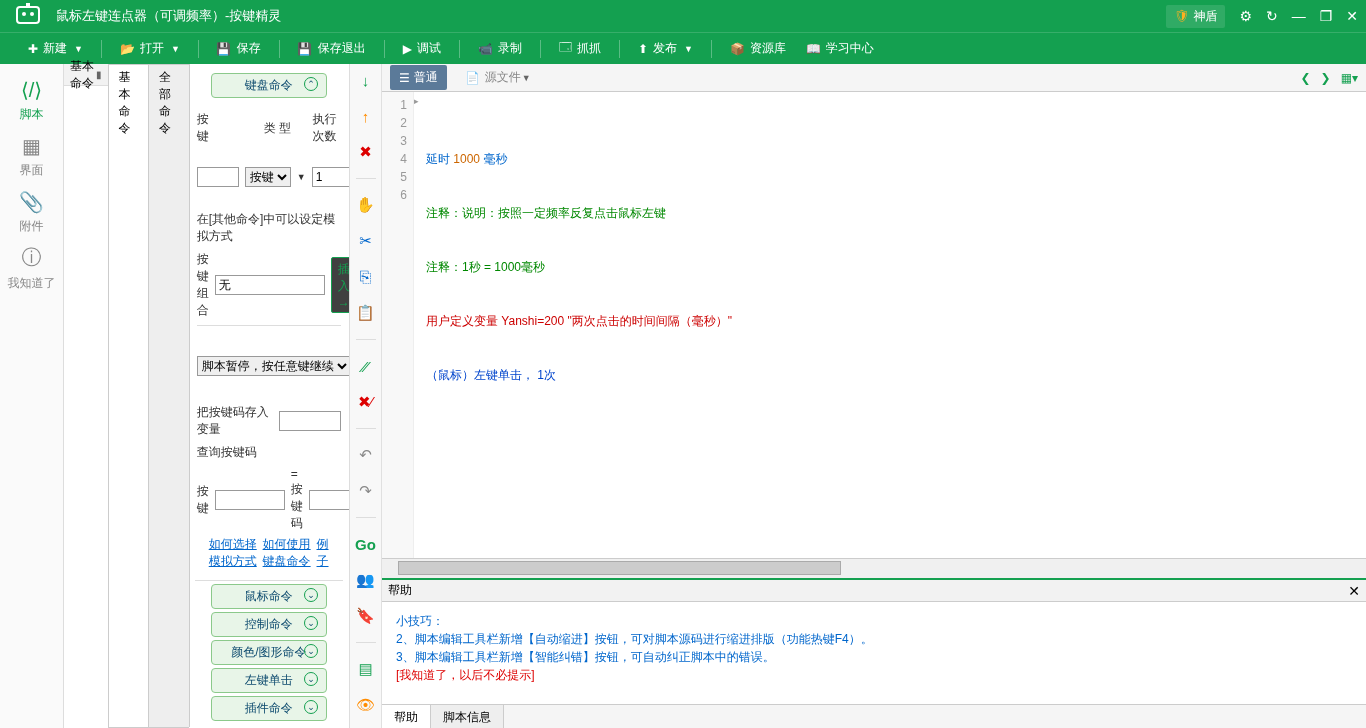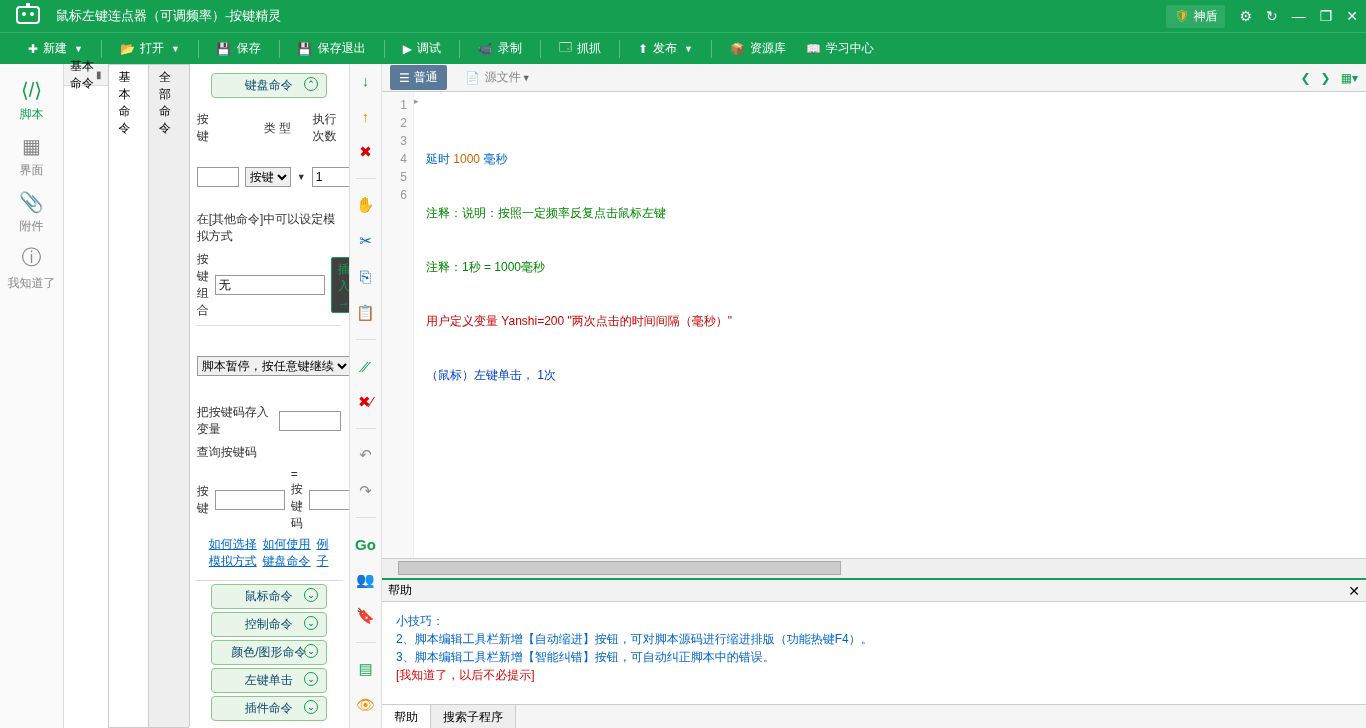--- a/index.html
+++ b/index.html
@@ -292,17 +292,17 @@
           <span class="closex">✕</span>
         </div>
       <div class="hbody">
         <p style="color:#06c">小技巧：</p>
         <p style="color:#06c">2、脚本编辑工具栏新增【自动缩进】按钮，可对脚本源码进行缩进排版（功能热键F4）。</p>
         <p style="color:#06c">3、脚本编辑工具栏新增【智能纠错】按钮，可自动纠正脚本中的错误。</p>
         <p style="color:#d00">[我知道了，以后不必提示]</p>
       </div>
       <div class="htabs">
         <div class="htab active">帮助</div>
-        <div class="htab">搜索子程序</div>
+        <div class="htab">脚本信息</div>
       </div>
     </div>
   </div>
 </div>
 
 </body></html>

